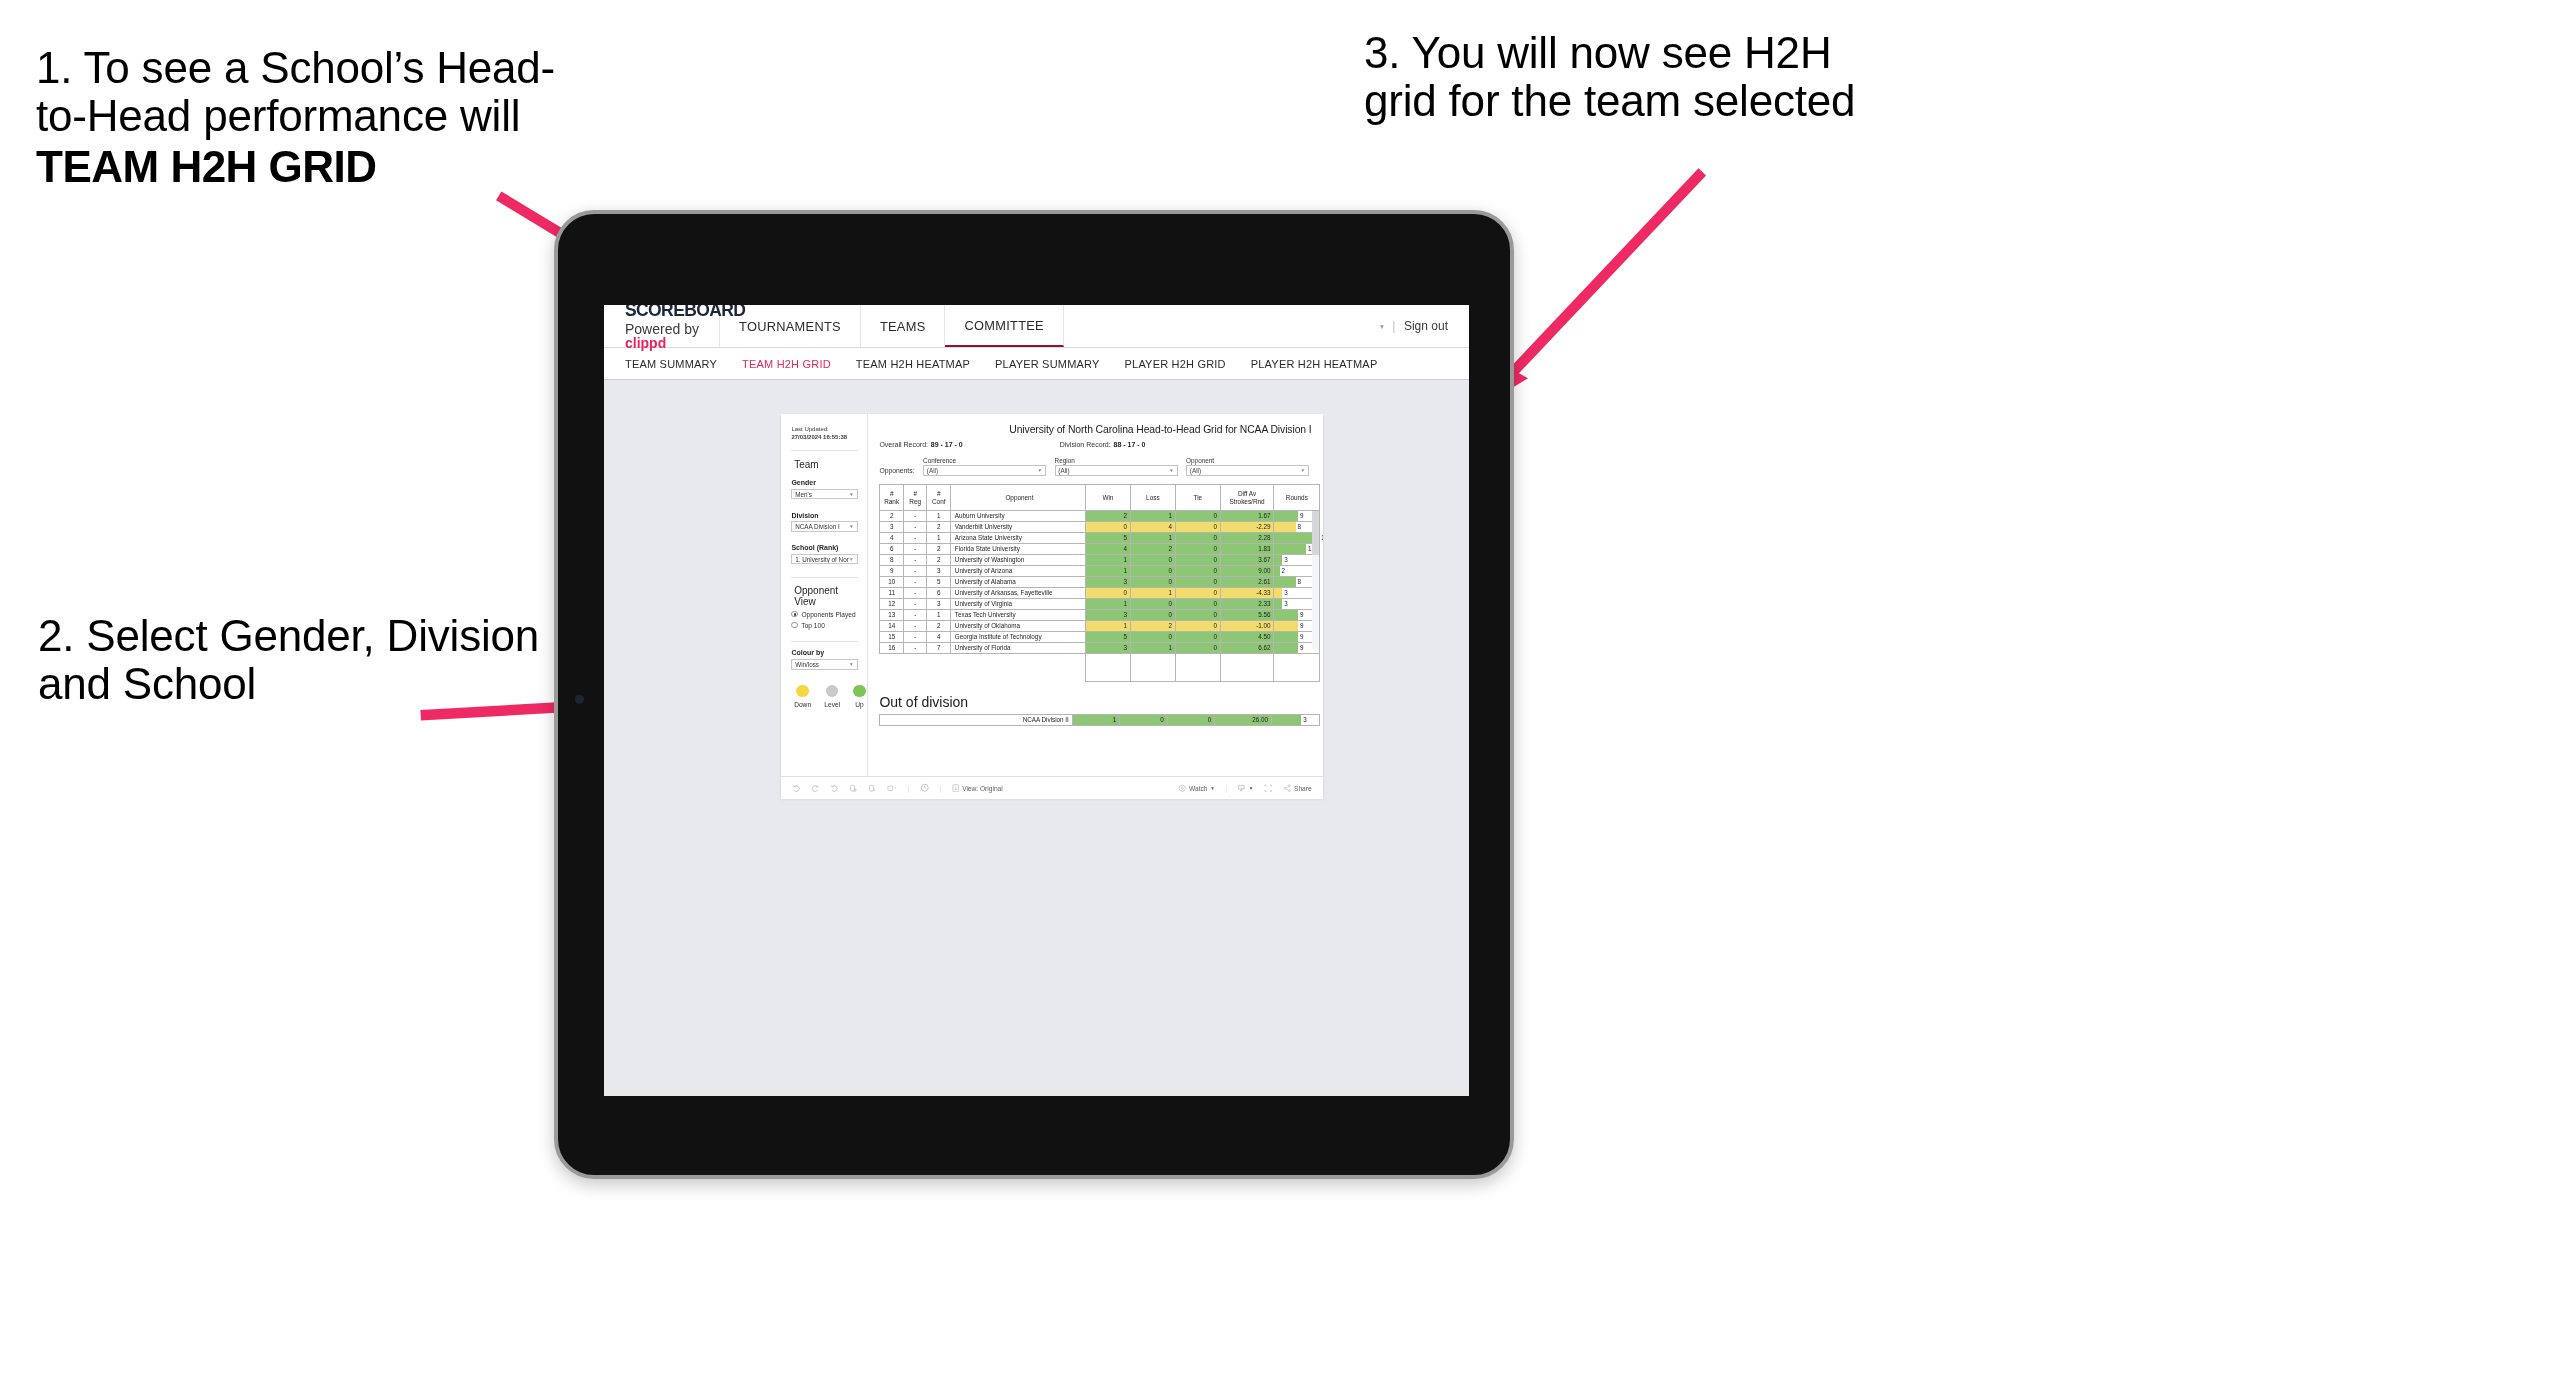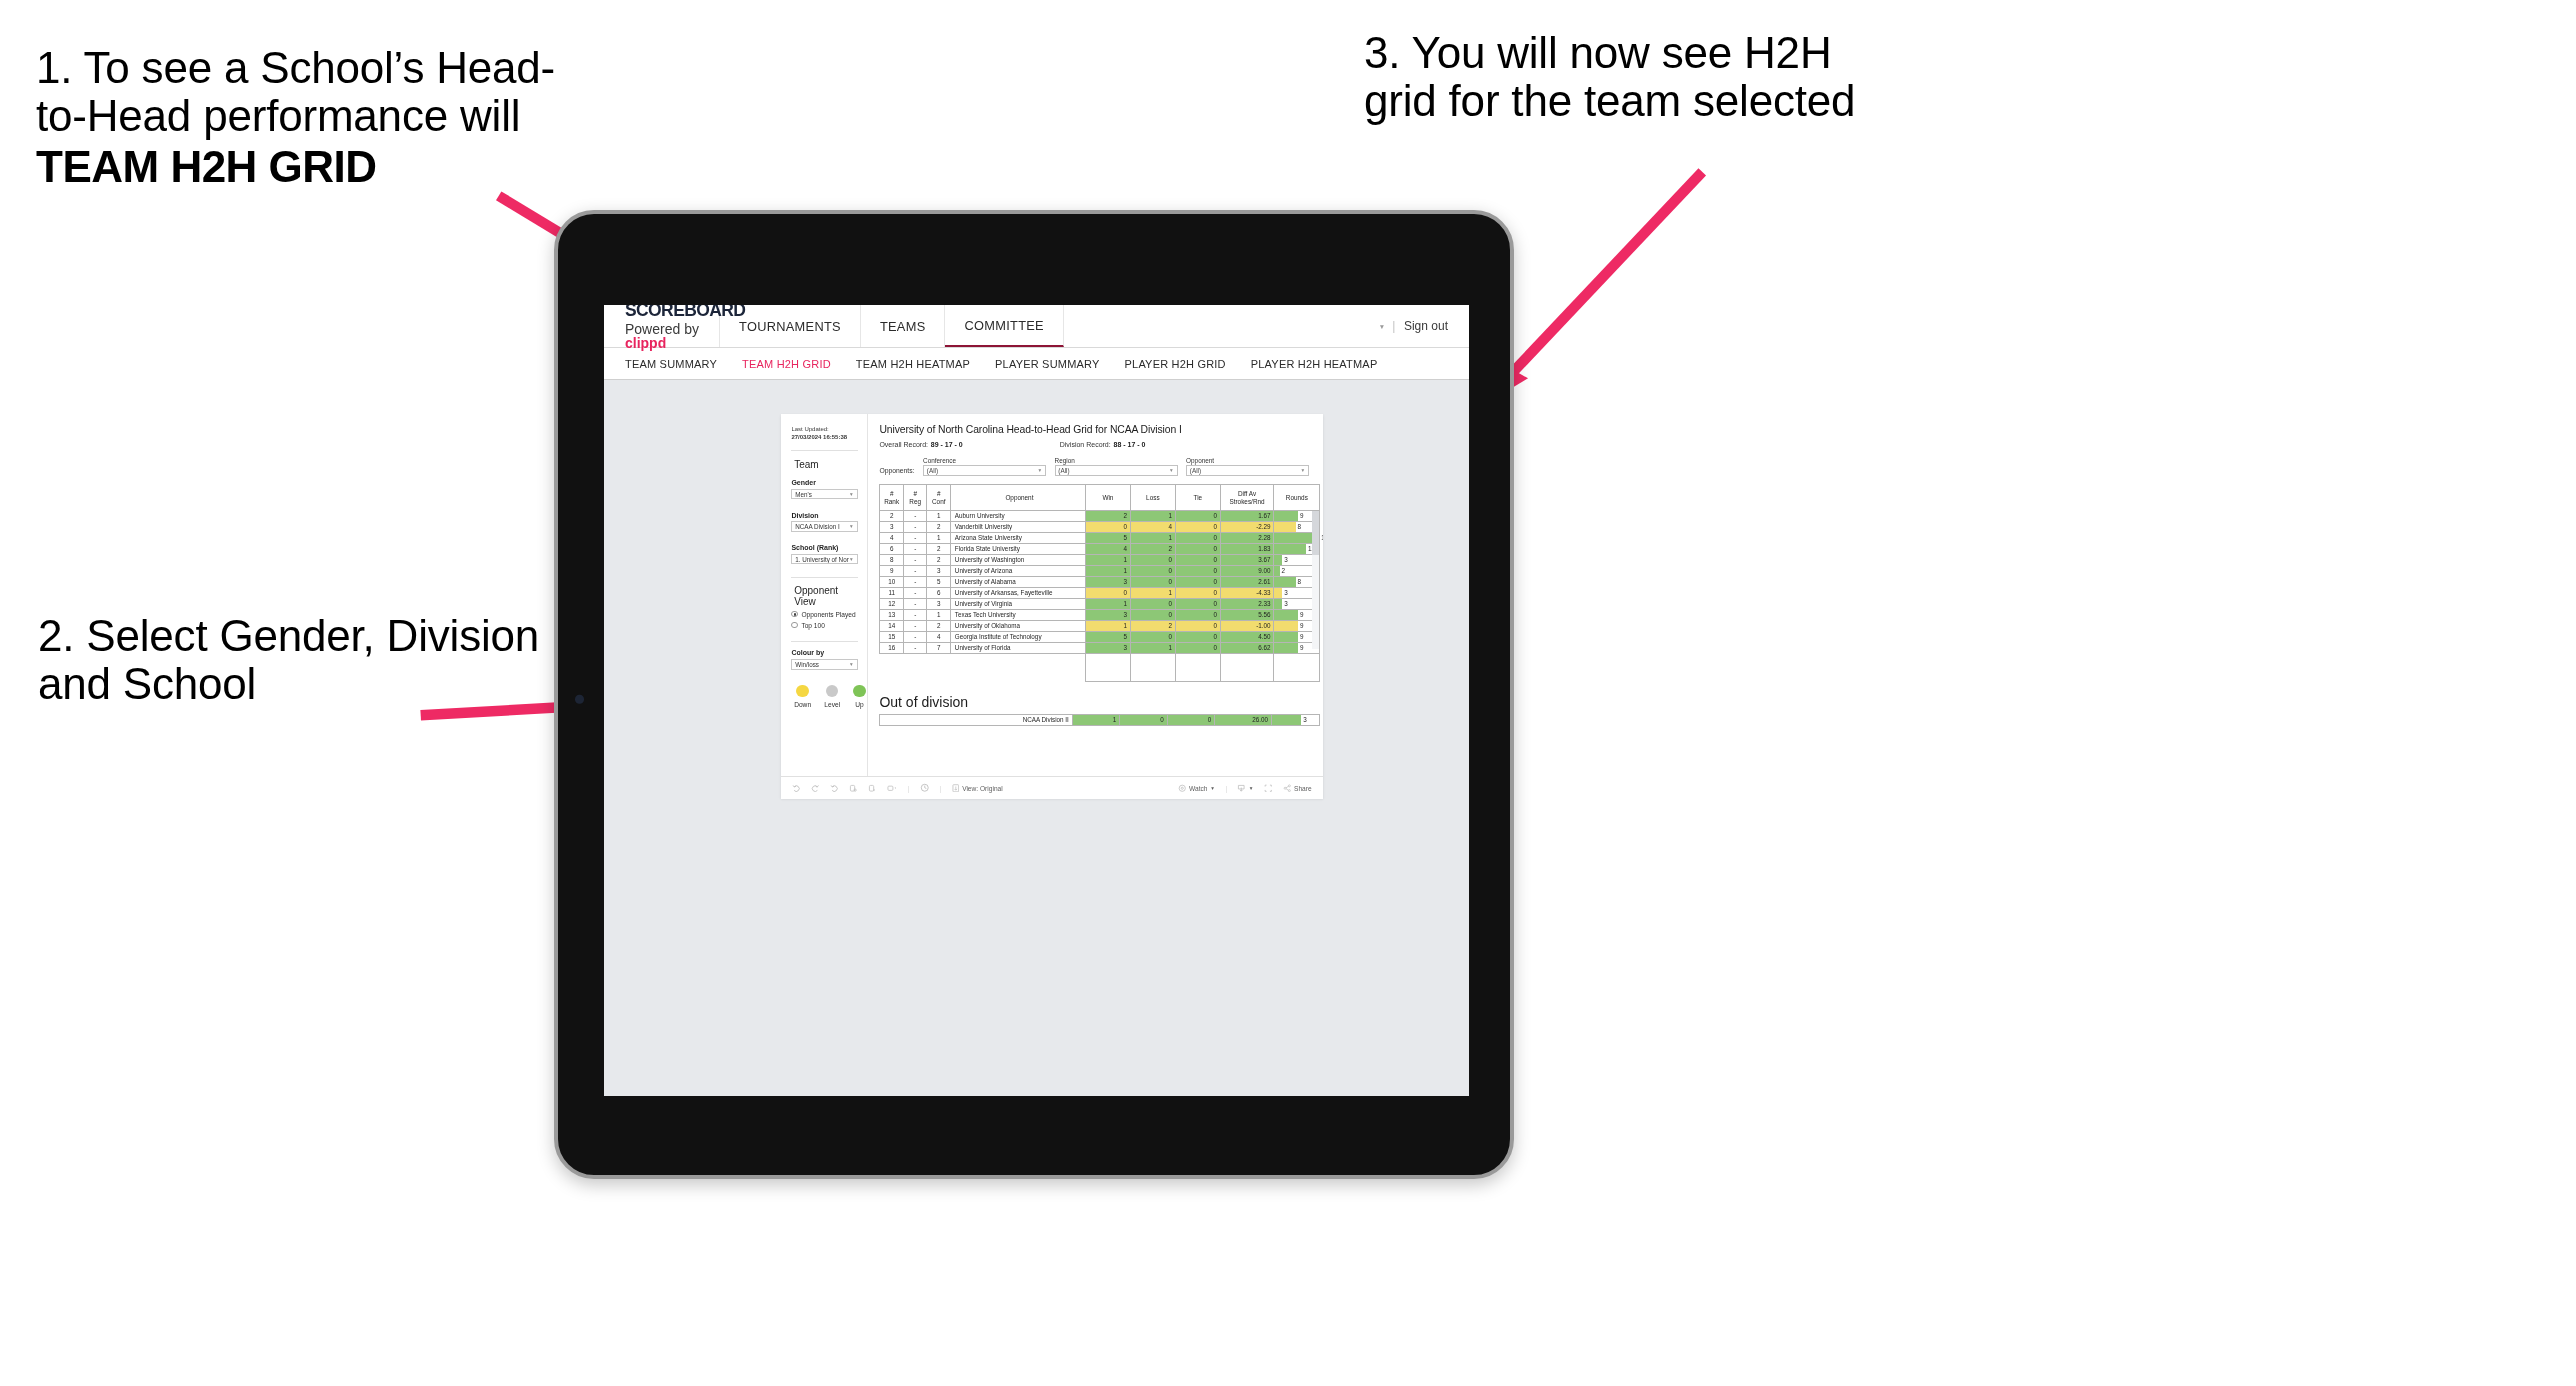--- a/index.html
+++ b/index.html
@@ -135,21 +135,21 @@
     content: ''; position: absolute; left: 1.2px; top: 1.2px;
     width: 2.9px; height: 2.9px; border-radius: 50%; background: #444;
   }
   #legend { display: flex; gap: 13.3px; margin-top: 15px; padding-left: 2.8px; }
   .lg { text-align: center; }
   .lg .dot { width: 12.3px; height: 12.3px; border-radius: 50%; margin: 0 auto 3.8px; }
   .lg .cap { font-size: 6.6px; color: #2f2f2f; }
 
   
   #viz { flex: 1; padding: 10.4px 11.4px 0 11.4px; overflow: hidden; position: relative; }
-  #viz-title { font-size: 10.4px; color: #1c1c1c; letter-spacing: -0.1px; }
+  #viz-title { font-size: 10.4px; color: #1c1c1c; letter-spacing: -0.1px; text-align: right; }
   #records { display: flex; margin-top: 5.7px; font-size: 7px; color: #333; }
   #records .rec { display: flex; gap: 2.8px; }
   #records .rec .v { font-weight: bold; color: #1c1c1c; }
   #rec-div { margin-left: 97px; }
 
   #filters { display: flex; align-items: flex-end; margin-top: 8.5px; gap: 8.5px; }
   #filters .flabel { font-size: 6.8px; color: #333; padding-bottom: 1.9px; }
   .filter { }
   .filter .cap { font-size: 6.4px; color: #333; margin-bottom: 1.9px; }
   .filter .sel {

